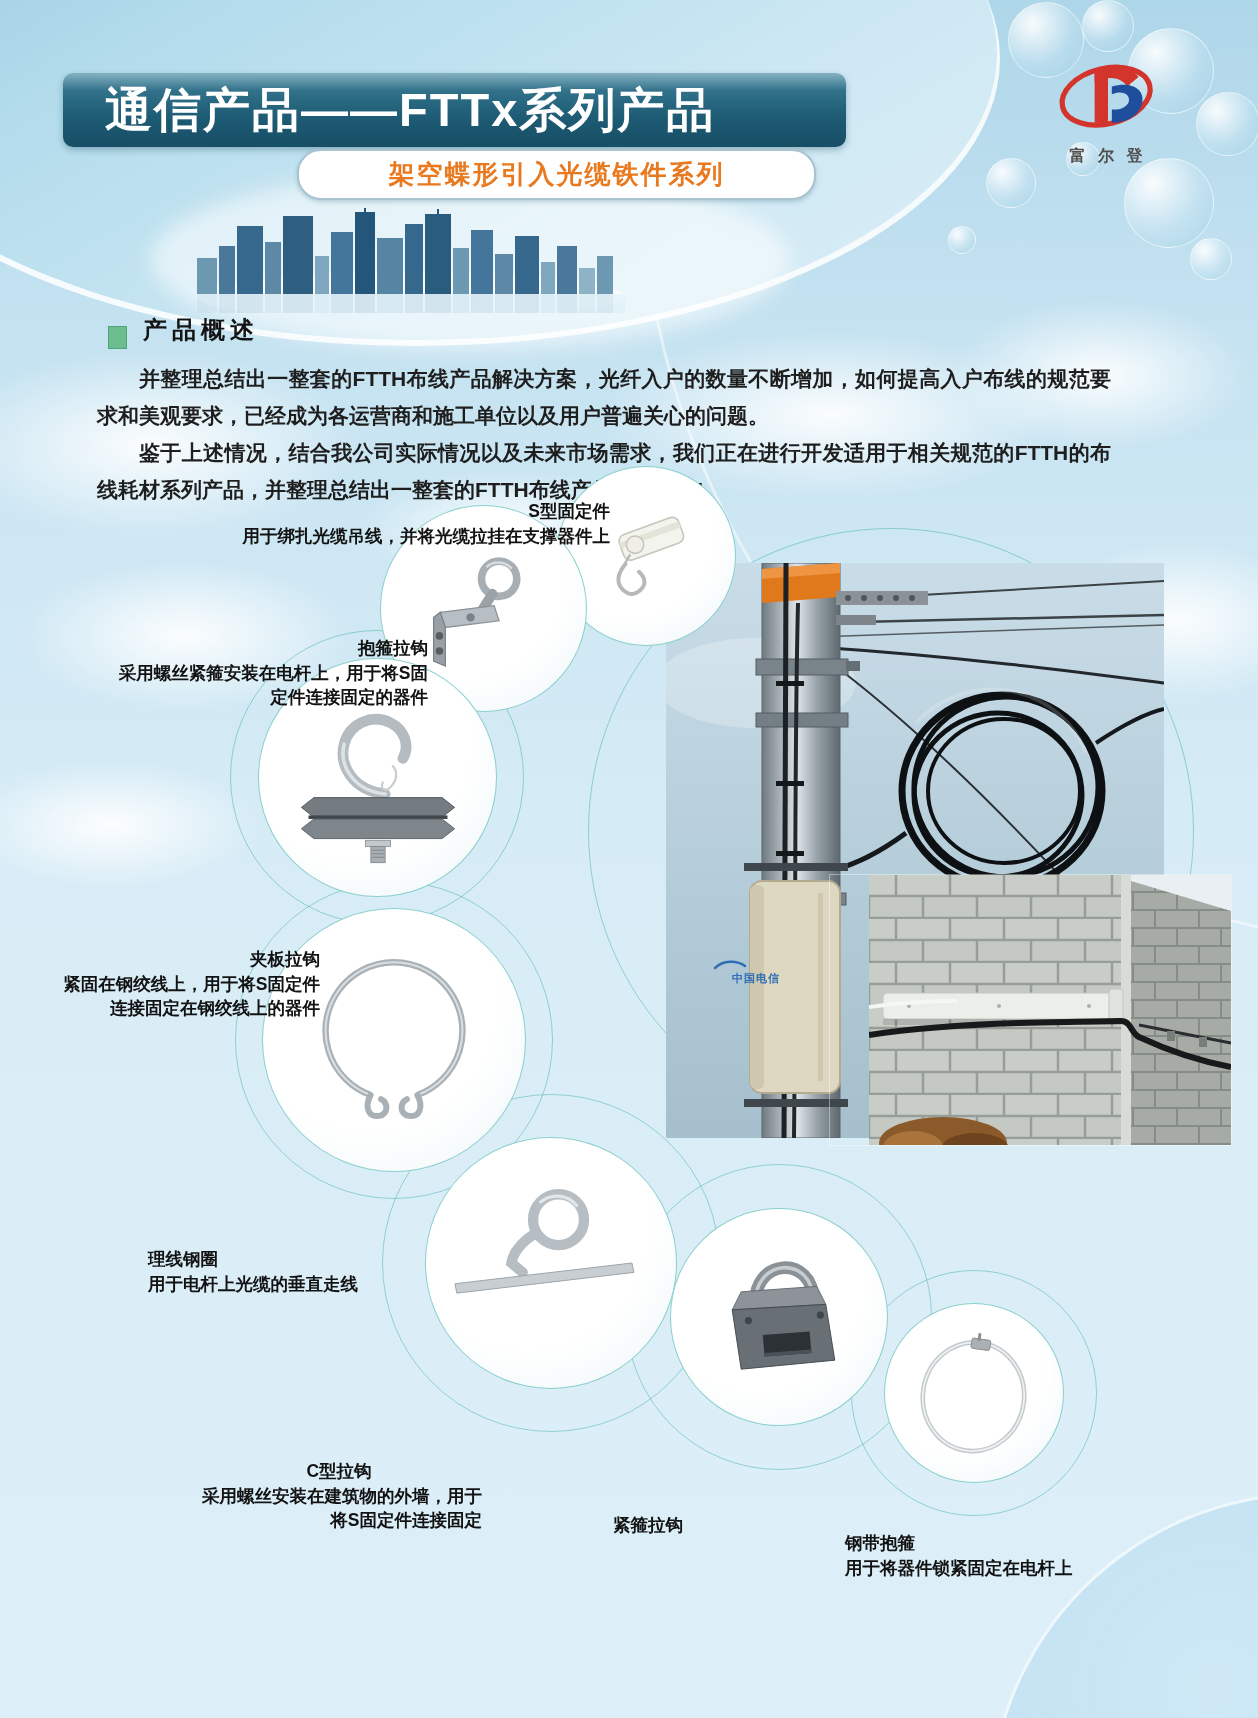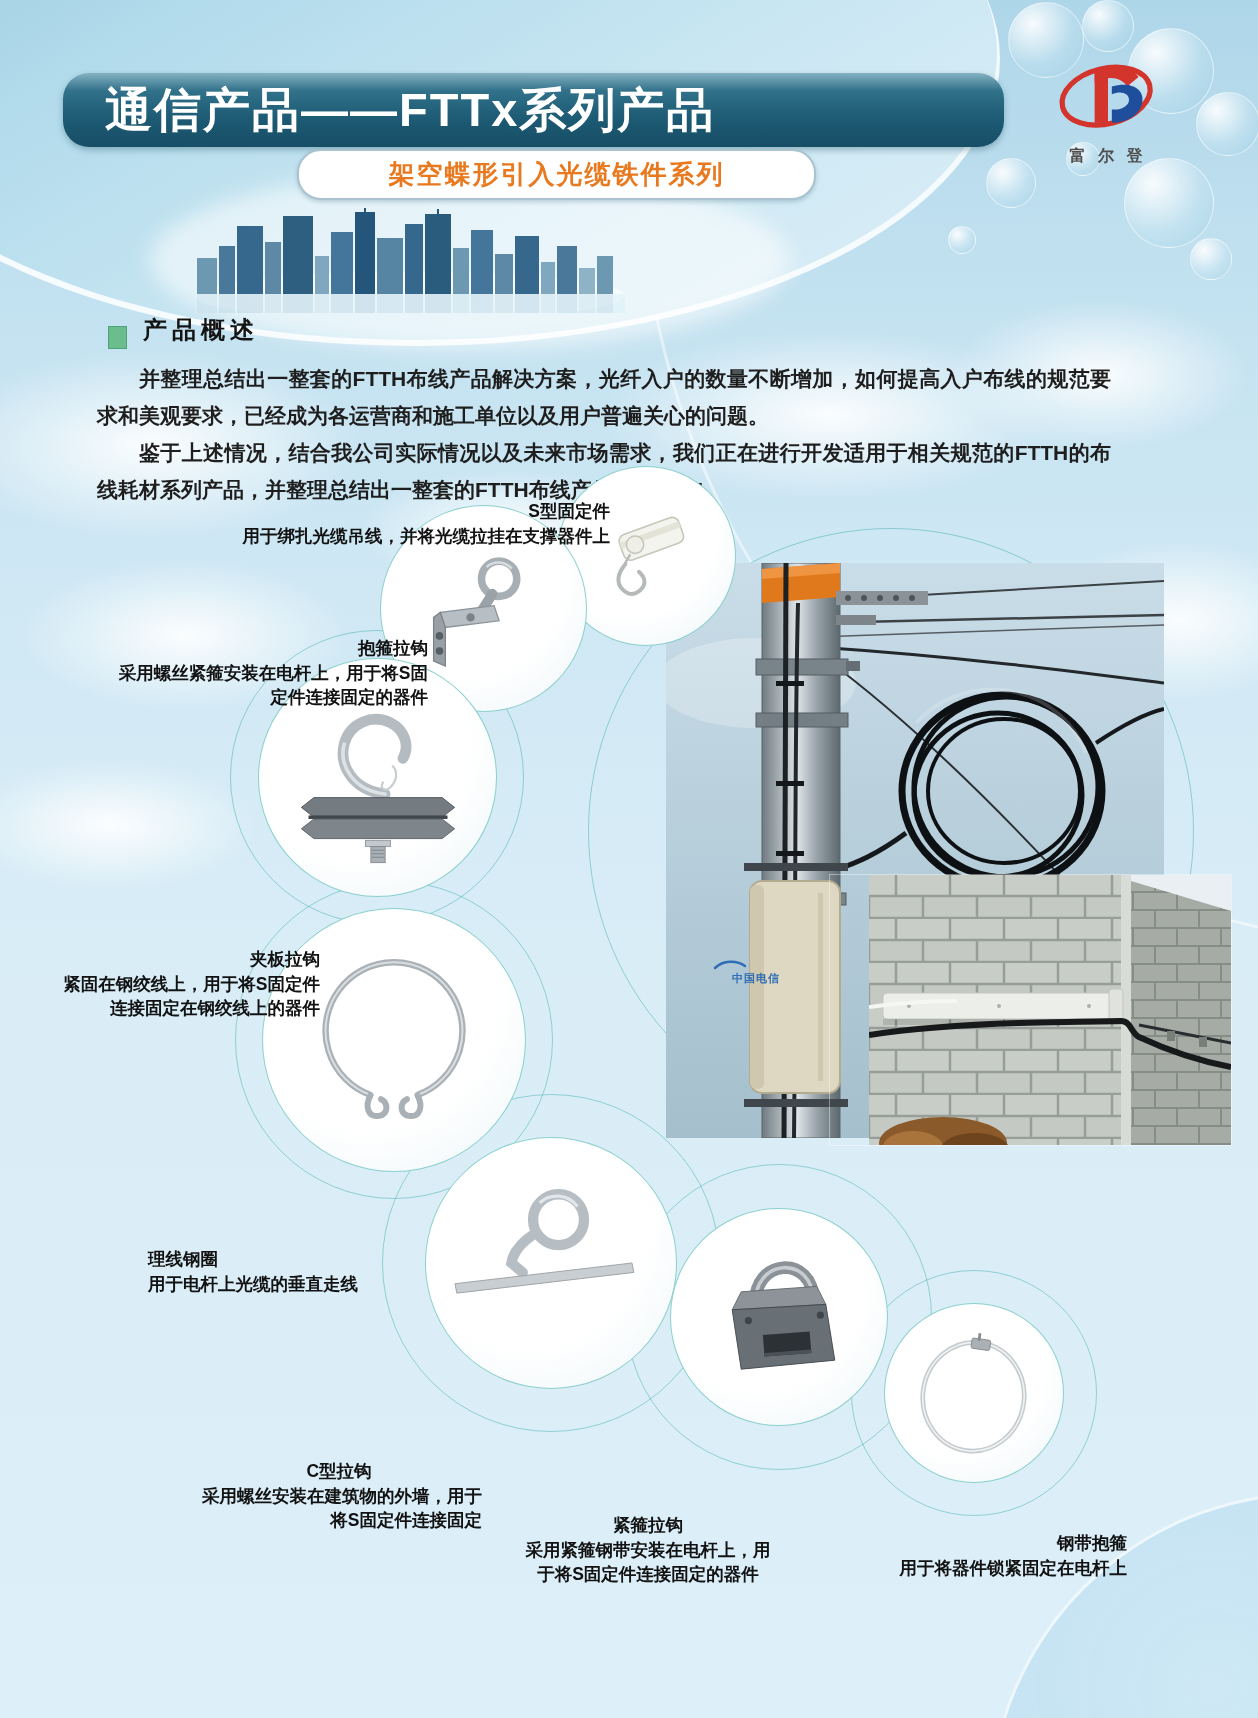--- a/index.html
+++ b/index.html
@@ -12,21 +12,21 @@
        background:radial-gradient(circle at 32% 28%,rgba(255,255,255,.9),rgba(222,242,250,.18) 55%,rgba(150,205,226,.5) 100%);
        border:1px solid rgba(255,255,255,.55);}
   .ring{position:absolute;border-radius:50%;border:1.6px solid rgba(52,168,163,.45);z-index:3;}
   .sweep{position:absolute;border-radius:50%;border:3px solid rgba(255,255,255,.5);z-index:1;}
   .blob-rim{position:absolute;left:-170px;top:-229px;width:1170px;height:575px;border-radius:50%;
             background:rgba(255,255,255,.85);z-index:2;}
   .blob{position:absolute;left:-167px;top:-234px;width:1164px;height:574px;border-radius:50%;
         background:linear-gradient(150deg,#8fc3da 0%,#b4dcec 38%,#cfe9f4 72%,#dbeef7 100%);z-index:2;}
   .blob-glow{position:absolute;left:150px;top:170px;width:640px;height:180px;border-radius:50%;
              background:rgba(255,255,255,.55);filter:blur(10px);z-index:2;}
-  .banner{position:absolute;left:63px;top:73px;width:941px;height:74px;border-radius:26px;z-index:9;
+  .banner{position:absolute;left:63px;top:73px;width:783px;height:74px;border-radius:10px;z-index:9;
           background:linear-gradient(180deg,#85b2c2 0%,#31718a 24%,#1d5a73 62%,#174e66 100%);
           box-shadow:0 3px 6px rgba(30,80,100,.35);display:flex;align-items:center;}
   .banner span{color:#fff;font-size:47px;font-weight:700;letter-spacing:2px;padding-left:42px;white-space:nowrap;}
   .pill{position:absolute;left:297px;top:149px;width:515px;height:47px;border-radius:24px;z-index:9;
         background:#fff;border:2px solid #a9c4d0;box-shadow:0 2px 4px rgba(40,90,110,.25);
         display:flex;align-items:center;justify-content:center;}
   .pill span{color:#e8791f;font-size:26px;font-weight:700;letter-spacing:2px;}
   .logo{position:absolute;left:1048px;top:56px;width:120px;z-index:9;text-align:center;}
   .logo-text{margin-top:2px;font-size:16px;font-weight:700;color:#4f4f4f;letter-spacing:4px;white-space:nowrap;}
   .skyline{position:absolute;left:195px;top:208px;width:430px;height:105px;z-index:4;}
@@ -51,21 +51,21 @@
   .label{position:absolute;z-index:8;font-size:17.5px;line-height:24px;font-weight:700;color:#121212;}
   .pname{margin-bottom:1px;}
   .lb1{left:180px;top:499px;width:430px;text-align:right;}
   .lb2{left:112px;top:636px;width:316px;text-align:right;}
   .lb3{left:58px;top:947px;width:262px;text-align:right;}
   .lb4{left:148px;top:1247px;width:288px;text-align:left;}
   .lb5{left:196px;top:1459px;width:286px;}
   .lb5 .pname{text-align:center;}
   .lb5 .pdesc{text-align:right;}
   .lb6{left:518px;top:1513px;width:260px;text-align:center;}
-  .lb7{left:845px;top:1531px;width:282px;text-align:right;}
+  .lb7{left:845px;top:1531px;width:282px;text-align:left;}
   .photo{position:absolute;overflow:hidden;padding-left:39px;}
   .photo svg{display:block;}
   .photo1{left:627px;top:563px;width:498px;height:575px;z-index:4;}
   .photo2{left:830px;top:875px;width:362px;height:270px;z-index:5;box-shadow:0 0 0 1px rgba(255,255,255,.4);}
   .boxlabel{position:absolute;left:86px;top:396px;width:86px;text-align:center;z-index:2;
             color:#2f6db5;font-size:11px;font-weight:700;letter-spacing:1px;}
   .corner-blob{position:absolute;left:988px;top:1492px;width:640px;height:640px;border-radius:50%;z-index:1;
                background:radial-gradient(circle at 35% 30%,rgba(205,231,245,.95),rgba(178,217,237,.9));
                border:3px solid rgba(255,255,255,.7);}
 </style>
@@ -371,20 +371,19 @@
   <div class="label lb4">
     <div class="pname">理线钢圈</div>
     <div class="pdesc">用于电杆上光缆的垂直走线</div>
   </div>
   <div class="label lb5">
     <div class="pname">C型拉钩</div>
     <div class="pdesc">采用螺丝安装在建筑物的外墙，用于将S固定件连接固定</div>
   </div>
   <div class="label lb6">
     <div class="pname">紧箍拉钩</div>
-    <div class="pdesc">采用紧箍钢带安装在电杆上，用于将S固定件连接固定的器件</div>
   </div>
   <div class="label lb7">
     <div class="pname">钢带抱箍</div>
     <div class="pdesc">用于将器件锁紧固定在电杆上</div>
   </div>
 
 </div>
 
 </body></html>

